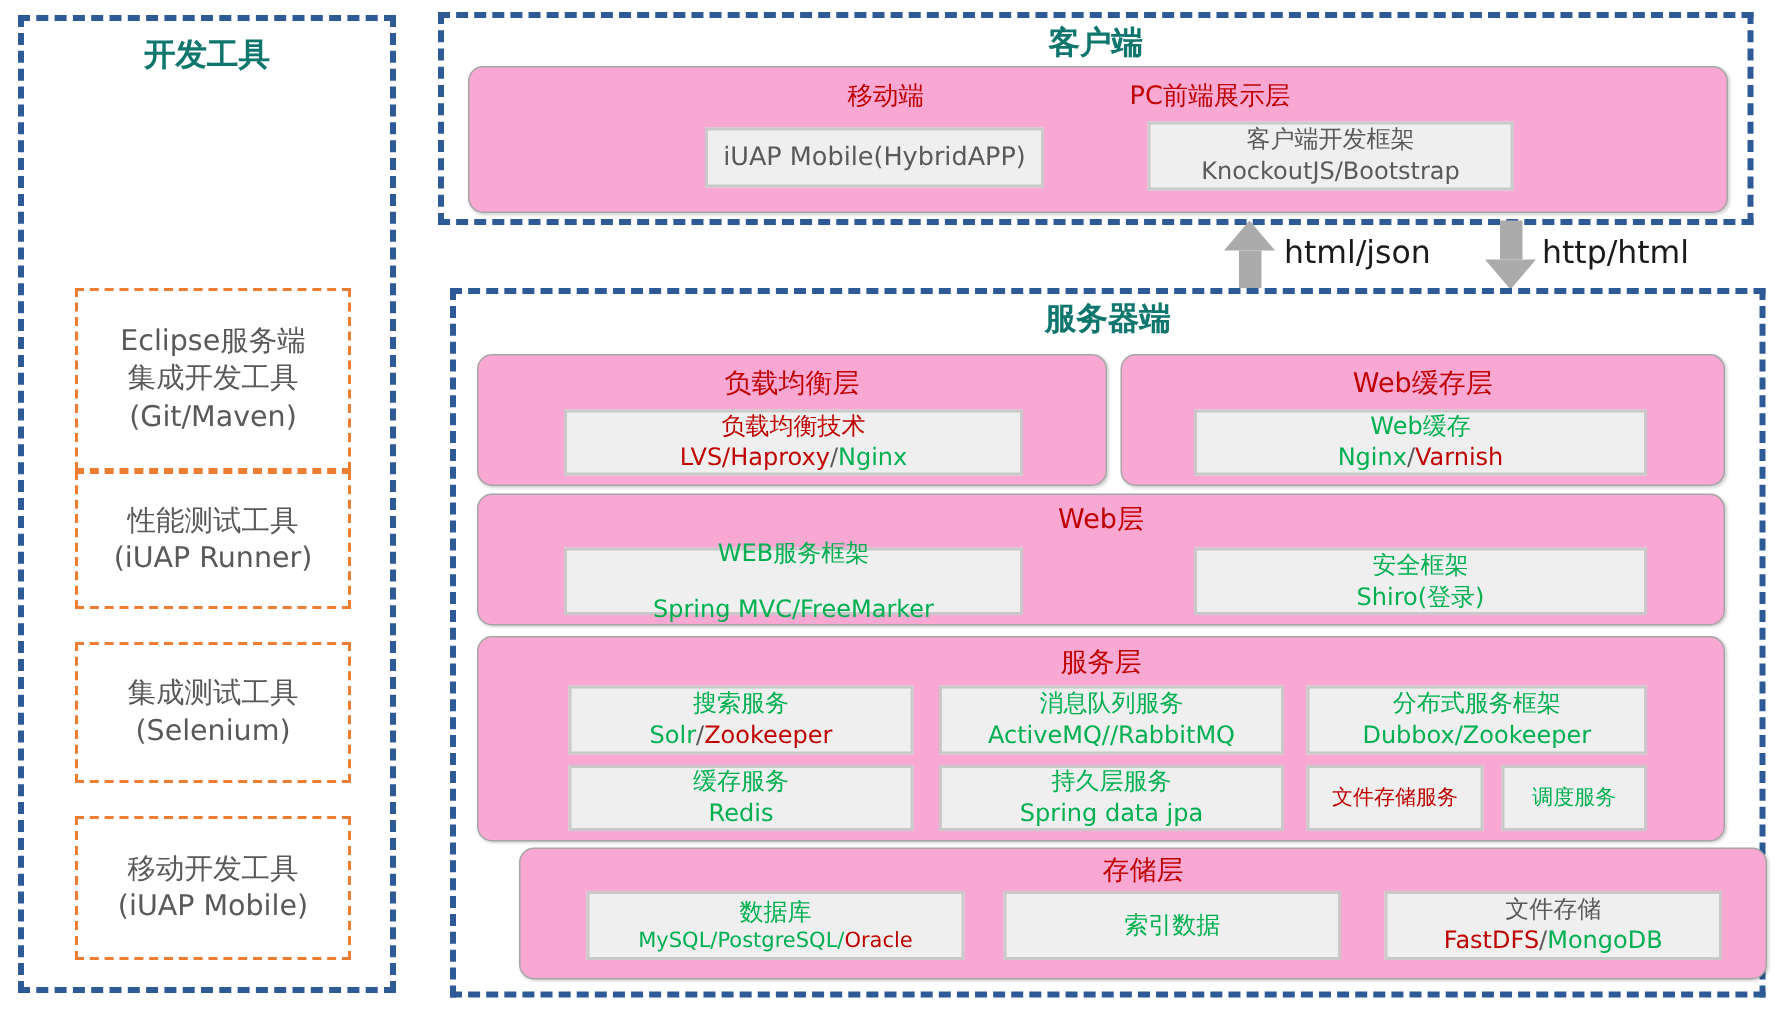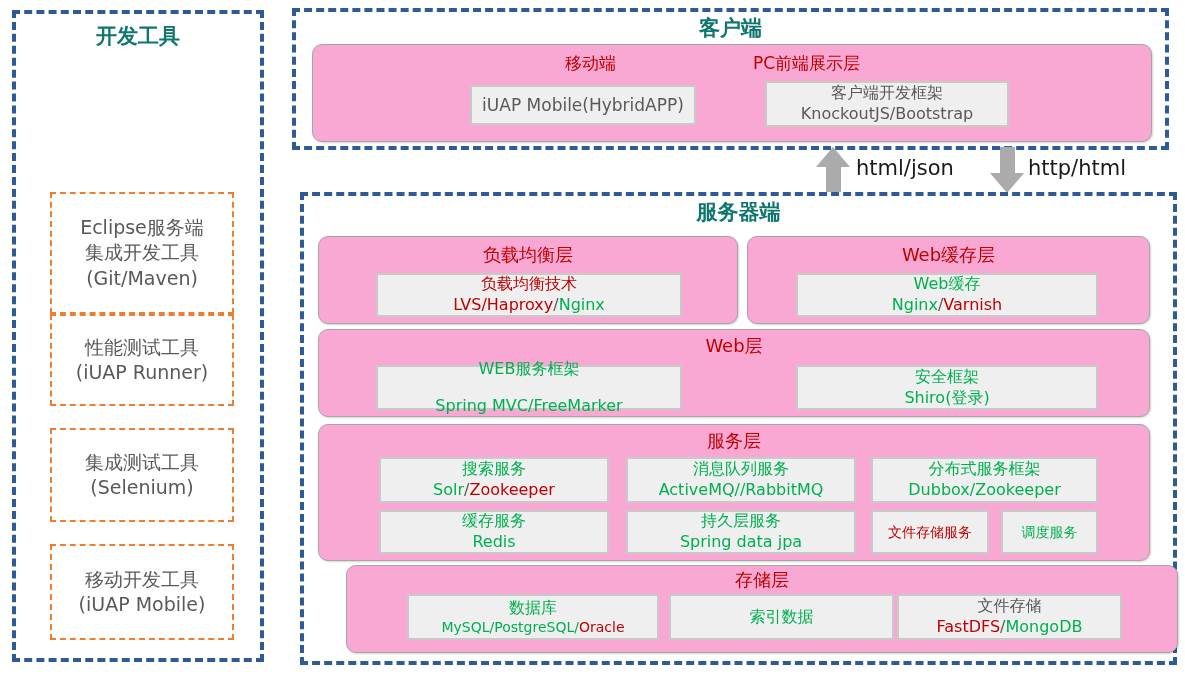--- a/index.html
+++ b/index.html
@@ -165,32 +165,32 @@
       </div>
 
       <div class="gbox" style="left:682px; top:85px; width:97px; height:44px; font-size:14px;">
         <div class="green oneline">调度服务</div>
       </div>
     </div>
 
     <div class="rounded" style="left:14px; top:369px; width:832px; height:88px;margin-left:28px;">
       <div class="layer-hdr" style="top:2px;">存储层</div>
 
-      <div class="gbox" style="left:60px; top:28px; width:252px; height:46px;">
+      <div class="gbox" style="left:44px; top:28px; width:252px; height:46px;">
         <div class="green">数据库</div>
         <div class="oneline" style="font-size:14px;">
           <span class="green">MySQL/PostgreSQL/</span><span class="red">Oracle</span>
         </div>
       </div>
 
       <div class="gbox" style="left:322px; top:28px; width:225px; height:46px;">
         <div class="green oneline">索引数据</div>
       </div>
 
-      <div class="gbox" style="left:550px; top:28px; width:225px; height:46px;">
+      <div class="gbox" style="left:576px; top:28px; width:225px; height:46px;">
         <div class="dark">文件存储</div>
         <div class="oneline">
           <span class="red">FastDFS</span><span class="dark">/</span><span class="green">MongoDB</span>
         </div>
       </div>
     </div>
   </div>
 
 </div>
 

